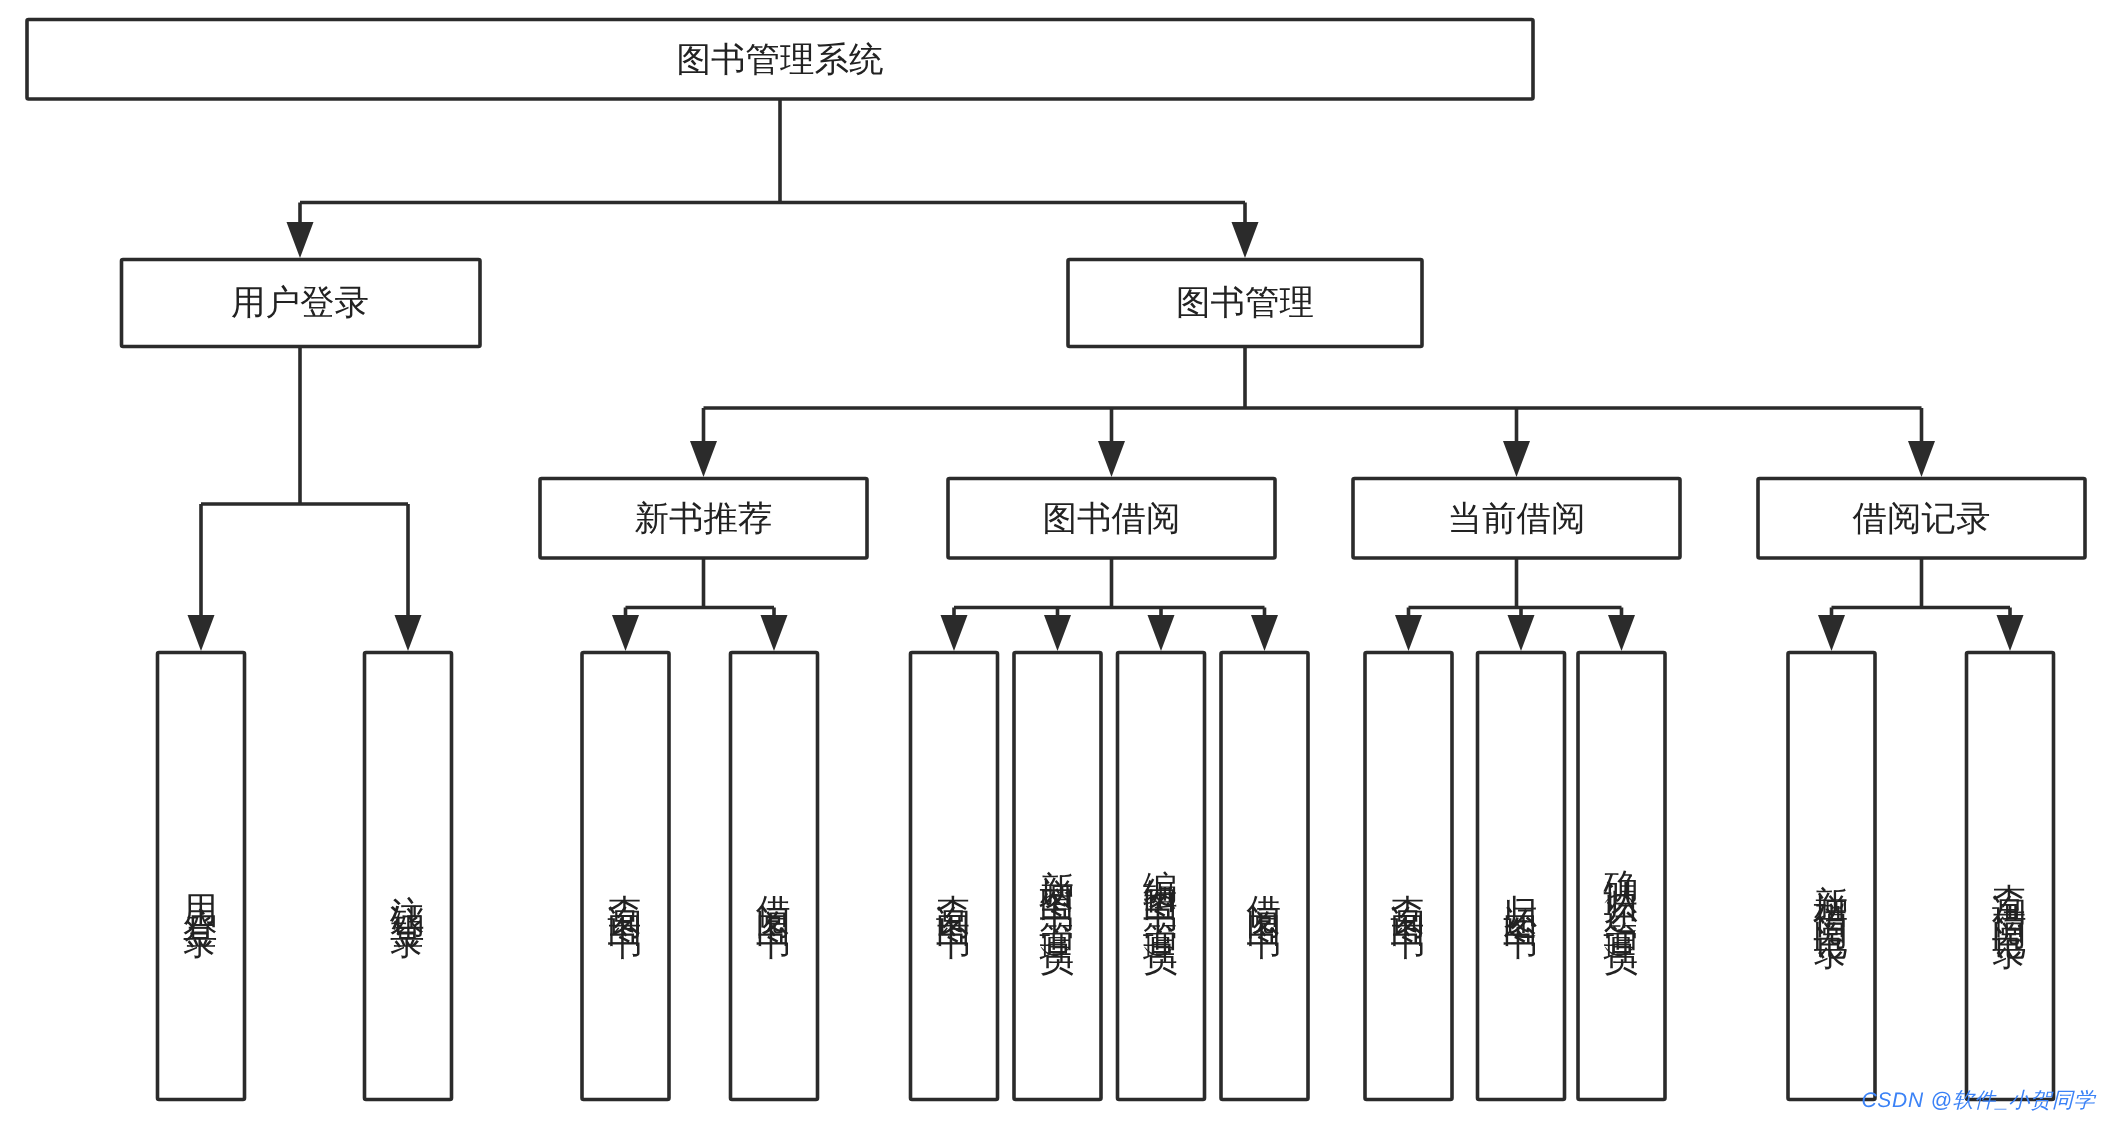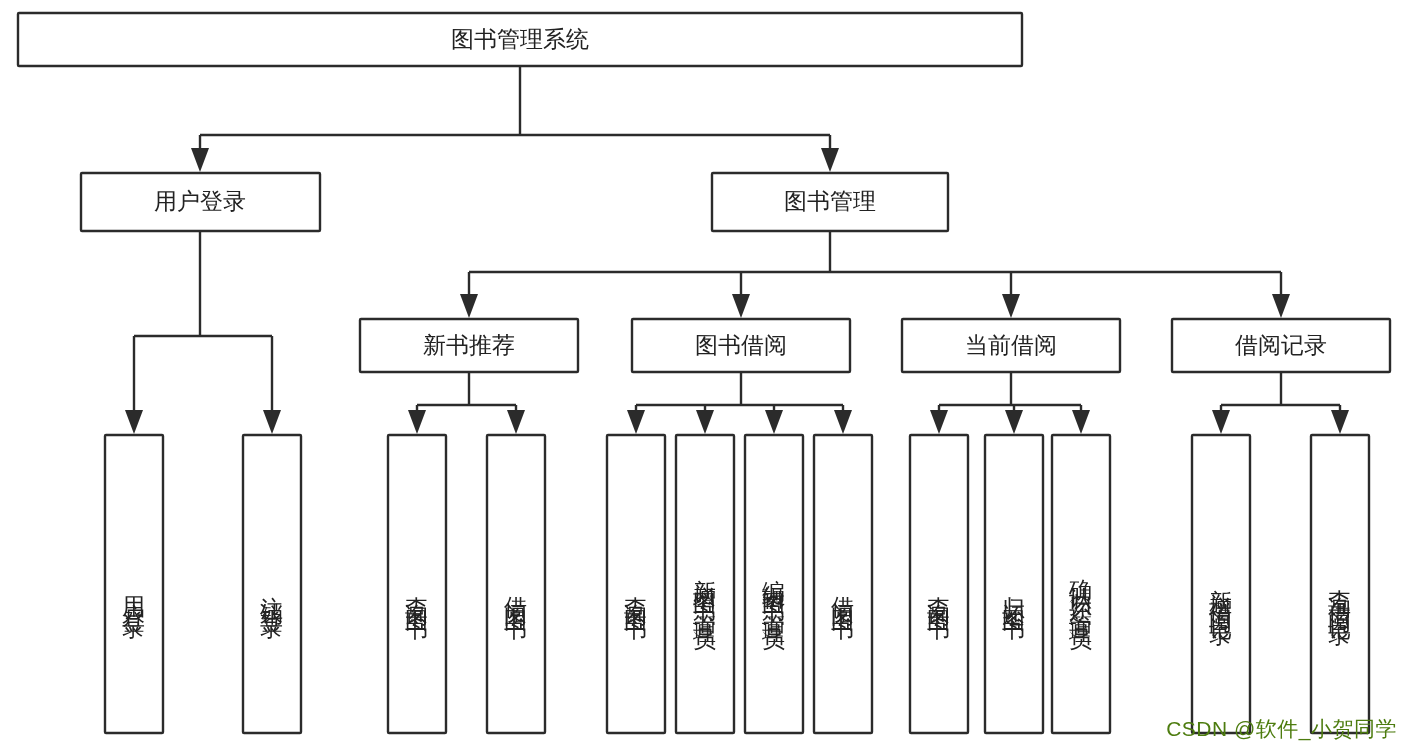--- a/index.html
+++ b/index.html
@@ -45,25 +45,26 @@
     font-size: 23px;
     fill: #222222;
     text-anchor: middle;
     dominant-baseline: middle;
   }
   .watermark {
     position: absolute;
     right: 8px;
     bottom: 4px;
     font-family: "Liberation Sans", "DejaVu Sans", sans-serif;
-    font-size: 21px;
-    color: #4d7c0f;
+    font-size: 14px;
+    color: #3b82f6;
     letter-spacing: 0.5px;
     white-space: nowrap;
     pointer-events: none;
+    font-style: italic;
   }
 </style>
 </head>
 <body>
 
 <div id="diagram-root">
 
   <svg class="diagram-canvas" viewBox="0 0 1405 747" xmlns="http://www.w3.org/2000/svg">
 
     <g>

